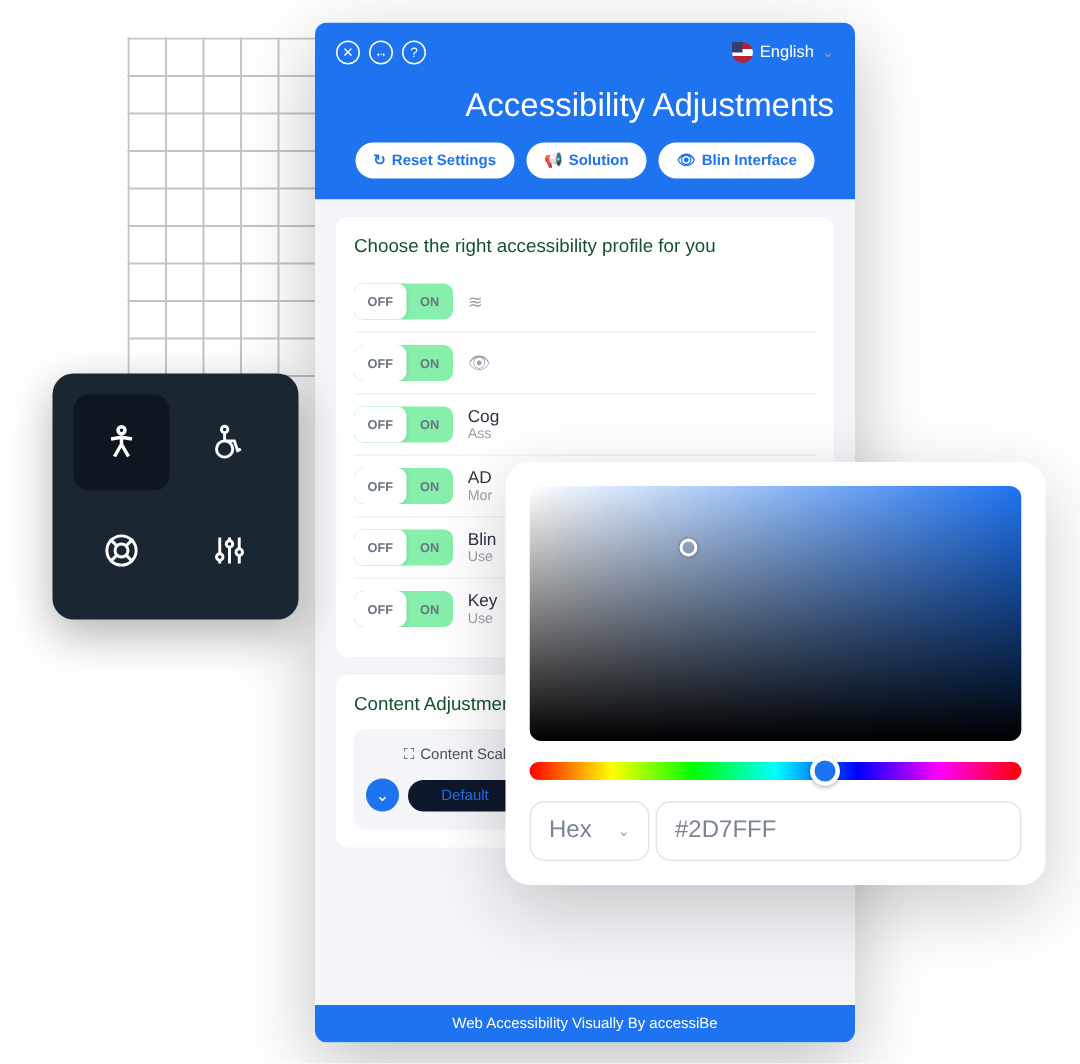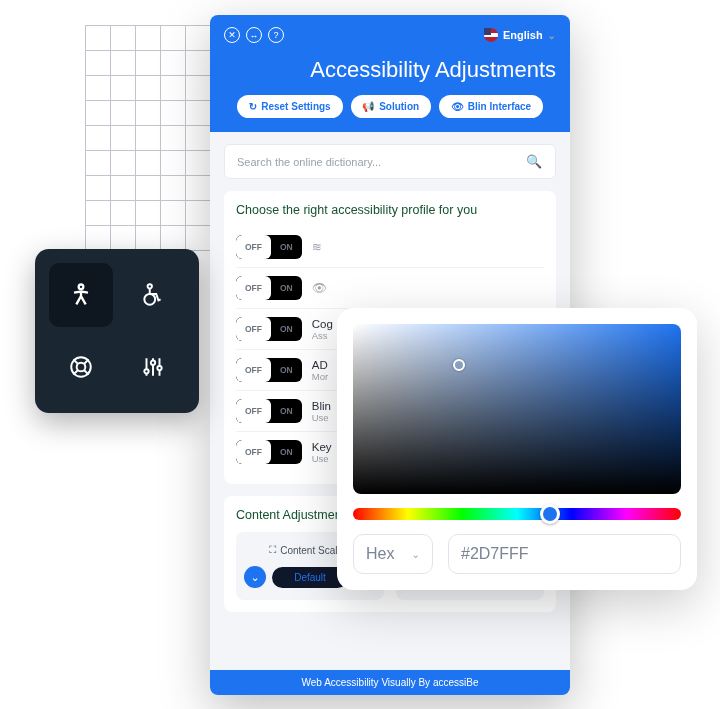--- a/index.html
+++ b/index.html
@@ -79,21 +79,20 @@
       font-size: 9px;
       color: #fff;
       cursor: pointer;
     }
     .lang {
       display: flex;
       align-items: center;
       gap: 5px;
       font-size: 11px;
       cursor: pointer;
-      font-weight: bold;
     }
     .flag {
       width: 14px; height: 14px;
       border-radius: 50%;
       background: linear-gradient(180deg, #b22234 0%, #b22234 33%, #fff 33%, #fff 66%, #b22234 66%);
       position: relative;
     }
     .flag::before {
       content: '';
       position: absolute;
@@ -157,21 +156,21 @@
     .card-heading { font-size: 12.5px; color: #14532d; margin-bottom: 10px; }
     .profile-row {
       display: flex;
       align-items: center;
       gap: 10px;
       padding: 8px 0;
     }
     .profile-row + .profile-row { border-top: 1px solid #f0f2f5; }
     .toggle {
       display: flex;
-      background: #000000;
+      background: #86efac;
       border-radius: 6px;
       overflow: hidden;
       font-size: 8.5px;
       font-weight: 600;
       color: #6b7480;
     }
     .toggle span {
       padding: 7px 9px;
       cursor: pointer;
     }
@@ -275,21 +274,21 @@
       width: 20px; height: 20px;
       background: #1e73f0;
       border: 3px solid #fff;
       border-radius: 50%;
       position: absolute;
       top: -4px; left: 57%;
       box-shadow: 0 1px 3px rgba(0,0,0,0.3);
     }
     .picker-row {
       display: flex;
-      gap: 15px;
+      gap: 4px;
       text-align: center;
     }
     .picker-field {
       border: 1px solid #e1e5eb;
       border-radius: 10px;
       padding: 10px 12px;
       font-size: 16px;
       color: #7a8494;
       display: flex;
       align-items: center;
@@ -360,26 +359,20 @@
           <span>📢</span>
           <span>Solution</span>
         </button>
       <button class="pill-btn">
           <span>👁</span>
           <span>Blin Interface</span>
         </button>
     </div>
   </div>
 
-  <div class="search-wrap">
-    <div class="search">
-      <input placeholder="Search the online dictionary..." style="">
-      <span style="color:#9aa2ad;font-size:13px;">🔍</span>
-    </div>
-  </div>
 
   <div class="content-area">
     <div class="card">
       <div class="card-heading">Choose the right accessibility profile for you</div>
 
       <div class="profile-row">
         <div class="toggle">
             <span class="sel">OFF</span>
             <span>ON</span>
           </div>

